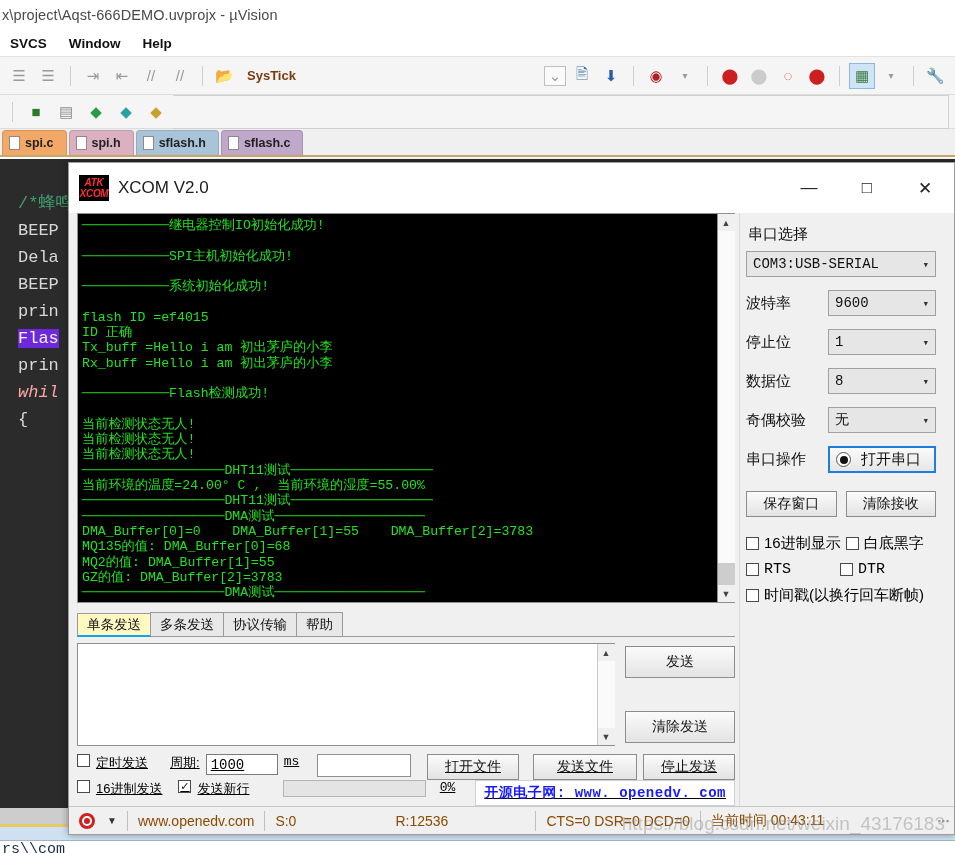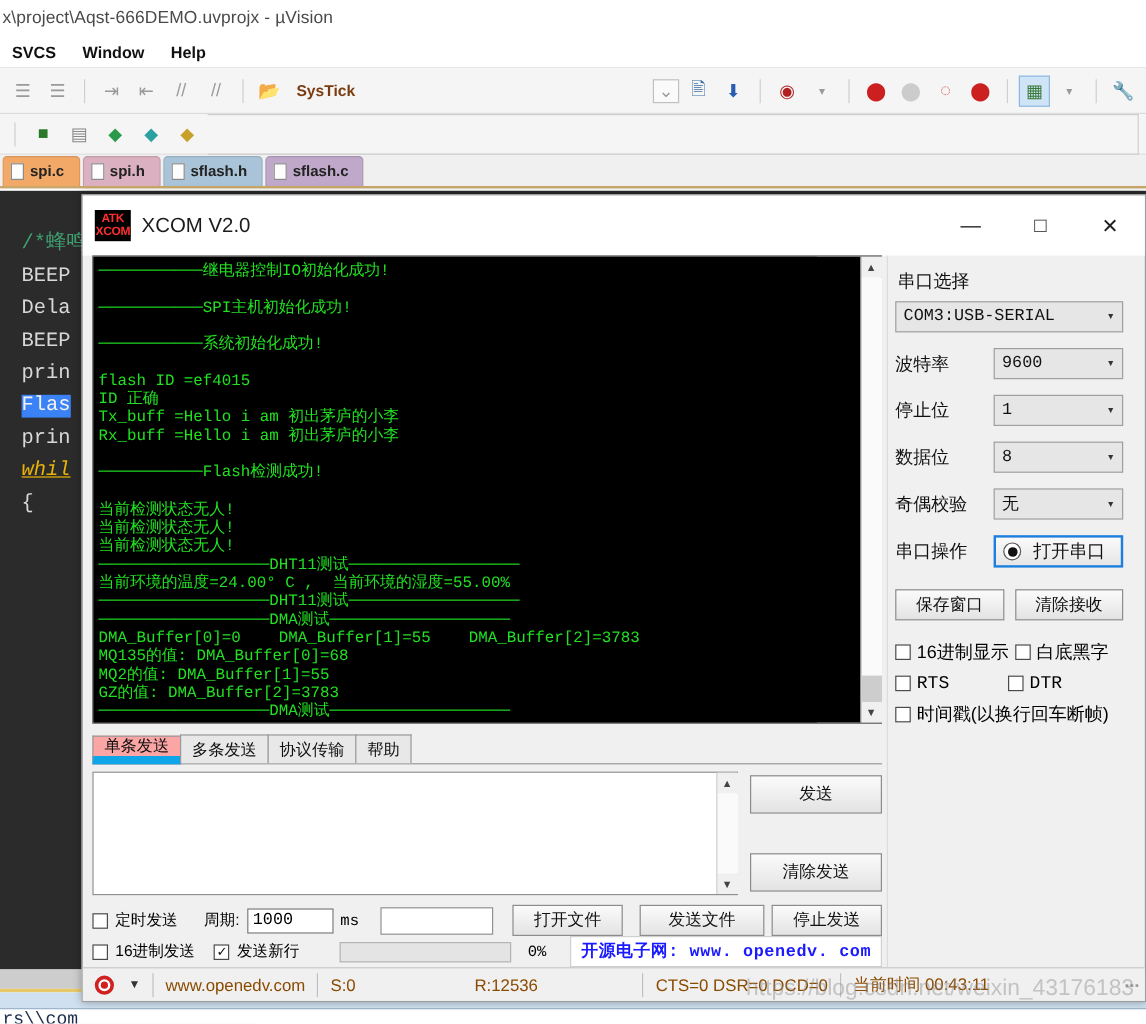--- a/index.html
+++ b/index.html
@@ -55,22 +55,22 @@
   }
   .ktab .pg { width:11px; height:14px; background:#fdfdfd; border:1px solid #8a8a8a; display:inline-block; }
 
   .keil-editor {
     position:absolute; left:0; top:159px; right:0; bottom:45px;
     background:#2b2b2b; color:#d8d8d8;
     font-family:"Liberation Mono", monospace; font-size:17px; line-height:27px;
     padding:4px 0 0 18px; white-space:pre; overflow:hidden;
   }
   .c-comment { color:#3f9f6f; }
-  .c-kw { color:#eab308; font-style:italic;text-decoration:underline; }
-  .c-hl { background:#3b82f6; color:#f2f2f2; }
+  .c-kw { color:#fca5a5; font-style:italic; }
+  .c-hl { background:#6d28d9; color:#f2f2f2; }
 
   .keil-bottom {
     position:absolute; left:0; right:0; bottom:0; height:45px; background:#ffffff;
   }
   .kb-gray { height:16px; background:#cdcdcd; }
   .kb-yellow { height:3px; background:#e8c96a; }
   .kb-blue { height:14px; background:#cfe0f0; border-bottom:1px solid #9fb6cc; }
   .kb-text { font-family:"Liberation Mono", monospace; font-size:15px; color:#1a2a4a; padding-left:2px; }
 
   
@@ -81,21 +81,21 @@
     display:flex; flex-direction:column;
   }
   .x-title {
     height:50px; background:#ffffff; display:flex; align-items:center;
     padding-left:10px; flex:0 0 auto;
   }
   .atk-logo {
     width:30px; height:26px; background:#000; display:flex; flex-direction:column;
     justify-content:center; align-items:center; line-height:11px;
     font-family:"Liberation Sans", sans-serif; font-weight:bold; font-size:10px;
-    letter-spacing:-.3px; margin-right:9px;
+    letter-spacing:-.3px; margin-right:9px;font-style:italic;
   }
   .atk-logo .l1 { color:#ff2f2f; }
   .atk-logo .l2 { color:#ff2f2f; }
   .x-title-text { font-size:17px; color:#1b1b1b; }
   .x-winbtns { margin-left:auto; display:flex; height:100%; }
   .x-wb { width:58px; display:flex; align-items:center; justify-content:center;
           font-size:17px; color:#222; }
 
   .x-body { flex:1; display:flex; padding:0 0 0 0; min-height:0; }
   .x-left { width:670px; display:flex; flex-direction:column; padding:0 4px 0 8px; min-width:0; }
@@ -117,36 +117,36 @@
             font-size:9px; color:#444; background:#f0f0f0; }
   .sc-track { flex:1; width:17px; background:#fafafa; position:relative; }
   .sc-thumb { position:absolute; bottom:0; left:0; width:17px; height:22px; background:#cdcdcd; }
 
   
   .send-tabs { display:flex; align-items:flex-end; height:26px; margin-top:9px;
                border-bottom:1px solid #9a9a9a; }
   .stab { height:24px; display:flex; align-items:center; padding:0 9px;
           font-size:13.5px; color:#111; border:1px solid #9a9a9a; border-bottom:none;
           background:#e8e8e8; margin-right:-1px; }
-  .stab.active { background:#fca5a5; border-bottom:7px solid #0ea5e9; margin-bottom:-1px; font-weight:normal; }
+  .stab.active { background:#fef9c3; border-bottom:2px solid #0ea5e9; margin-bottom:-1px; font-weight:normal; }
 
   .send-area { display:flex; gap:10px; margin-top:6px; }
   .send-box { flex:1; height:103px; background:#fff; border:1px solid #8f8f8f; display:flex; }
   .send-box .inner { flex:1; }
   .send-btns { width:110px; display:flex; flex-direction:column; justify-content:space-between;
                padding:3px 0 3px 0; }
   .btn {
     border:1px solid #8c8c8c; background:linear-gradient(#fbfbfb,#e3e3e3);
     font-size:14px; color:#111; display:flex; align-items:center; justify-content:center;
     font-family:"Liberation Sans", sans-serif;
   }
   .send-btns .btn { height:32px; }
 
   .opts { margin-top:8px; font-size:13px; }
-  .optrow { display:flex; align-items:center; gap:6px; height:26px; }
+  .optrow { display:flex; align-items:flex-start; gap:6px; height:26px;text-decoration:underline; }
   .cb { width:13px; height:13px; border:1px solid #4a4a4a; background:#fff;
         display:inline-flex; align-items:center; justify-content:center; font-size:11px; color:#111; }
   .tinput { width:72px; height:21px; border:1px solid #7a7a7a; background:#fff;
             font-family:"Liberation Mono", monospace; font-size:14px;
             display:flex; align-items:center; padding-left:4px; }
   .filepath { flex:1; height:23px; border:1px solid #8f8f8f; background:#f3f3f3; }
   .progbar { flex:1; height:17px; border:1px solid #b5b5b5; background:#e4e4e4; }
   .pct { font-family:"Liberation Mono", monospace; font-size:13px; }
   .openedv {
     background:#fff; border:1px solid #d0d0d0; color:#1a1aff;

